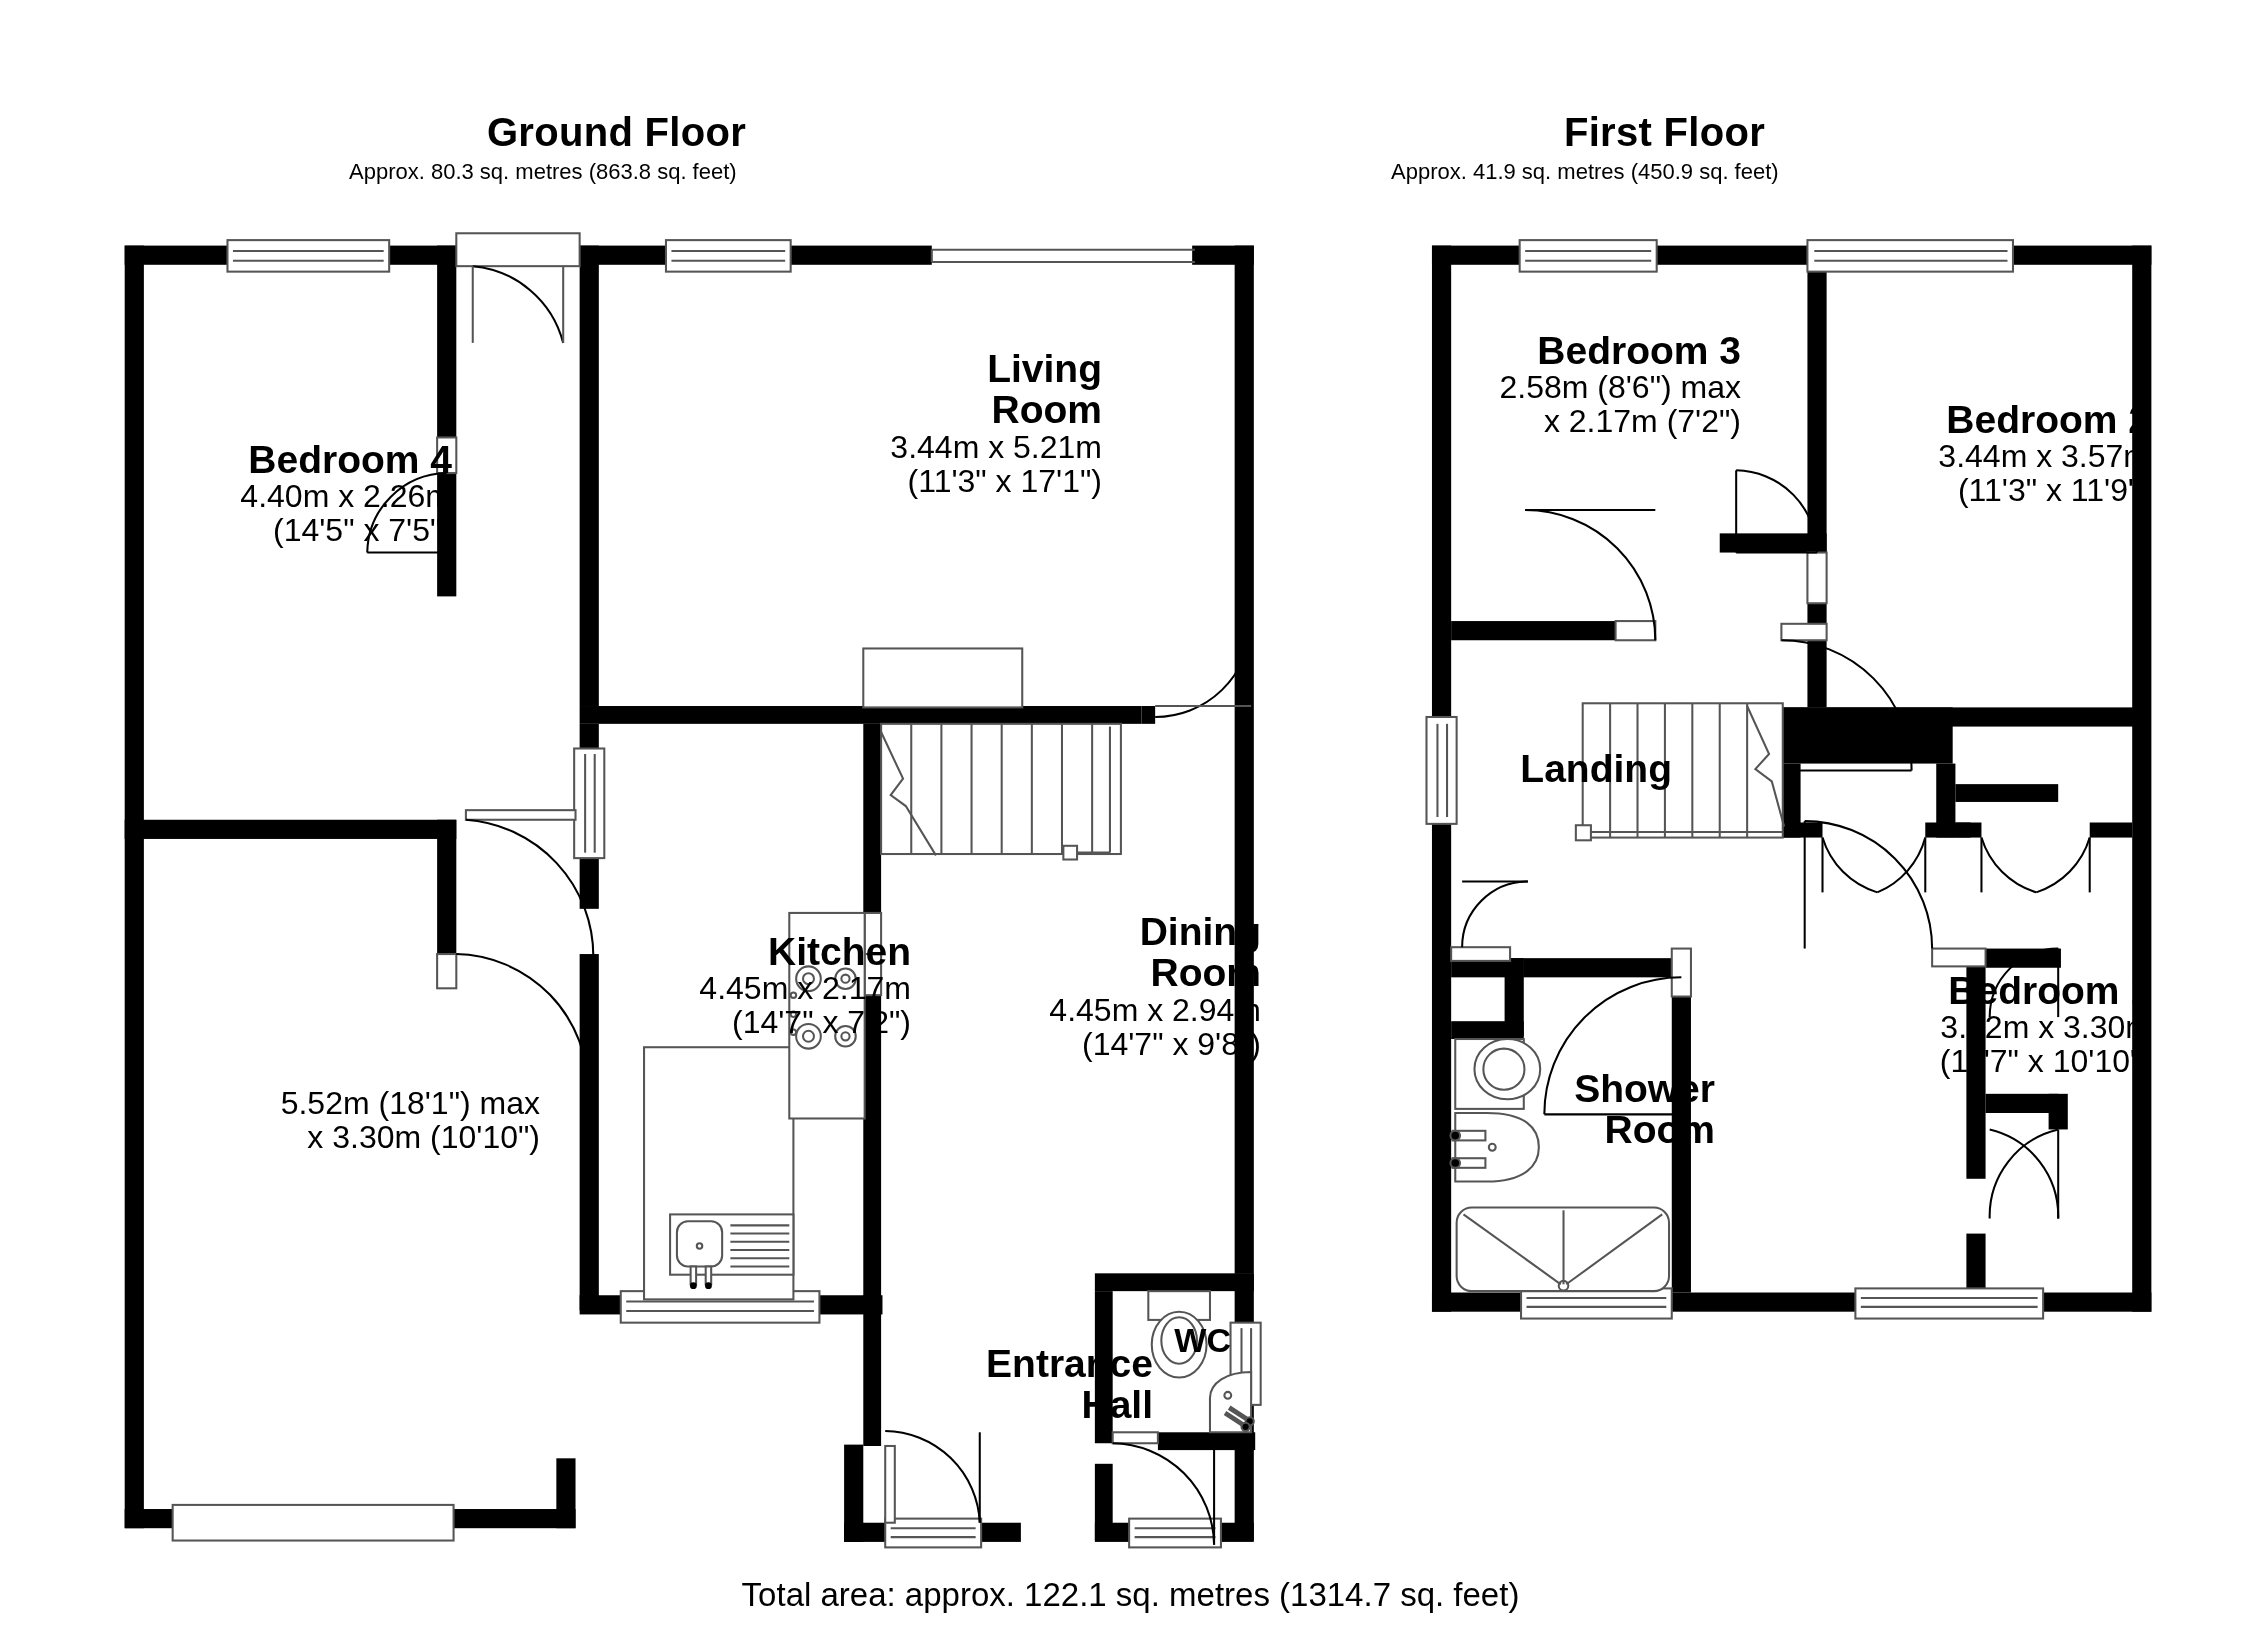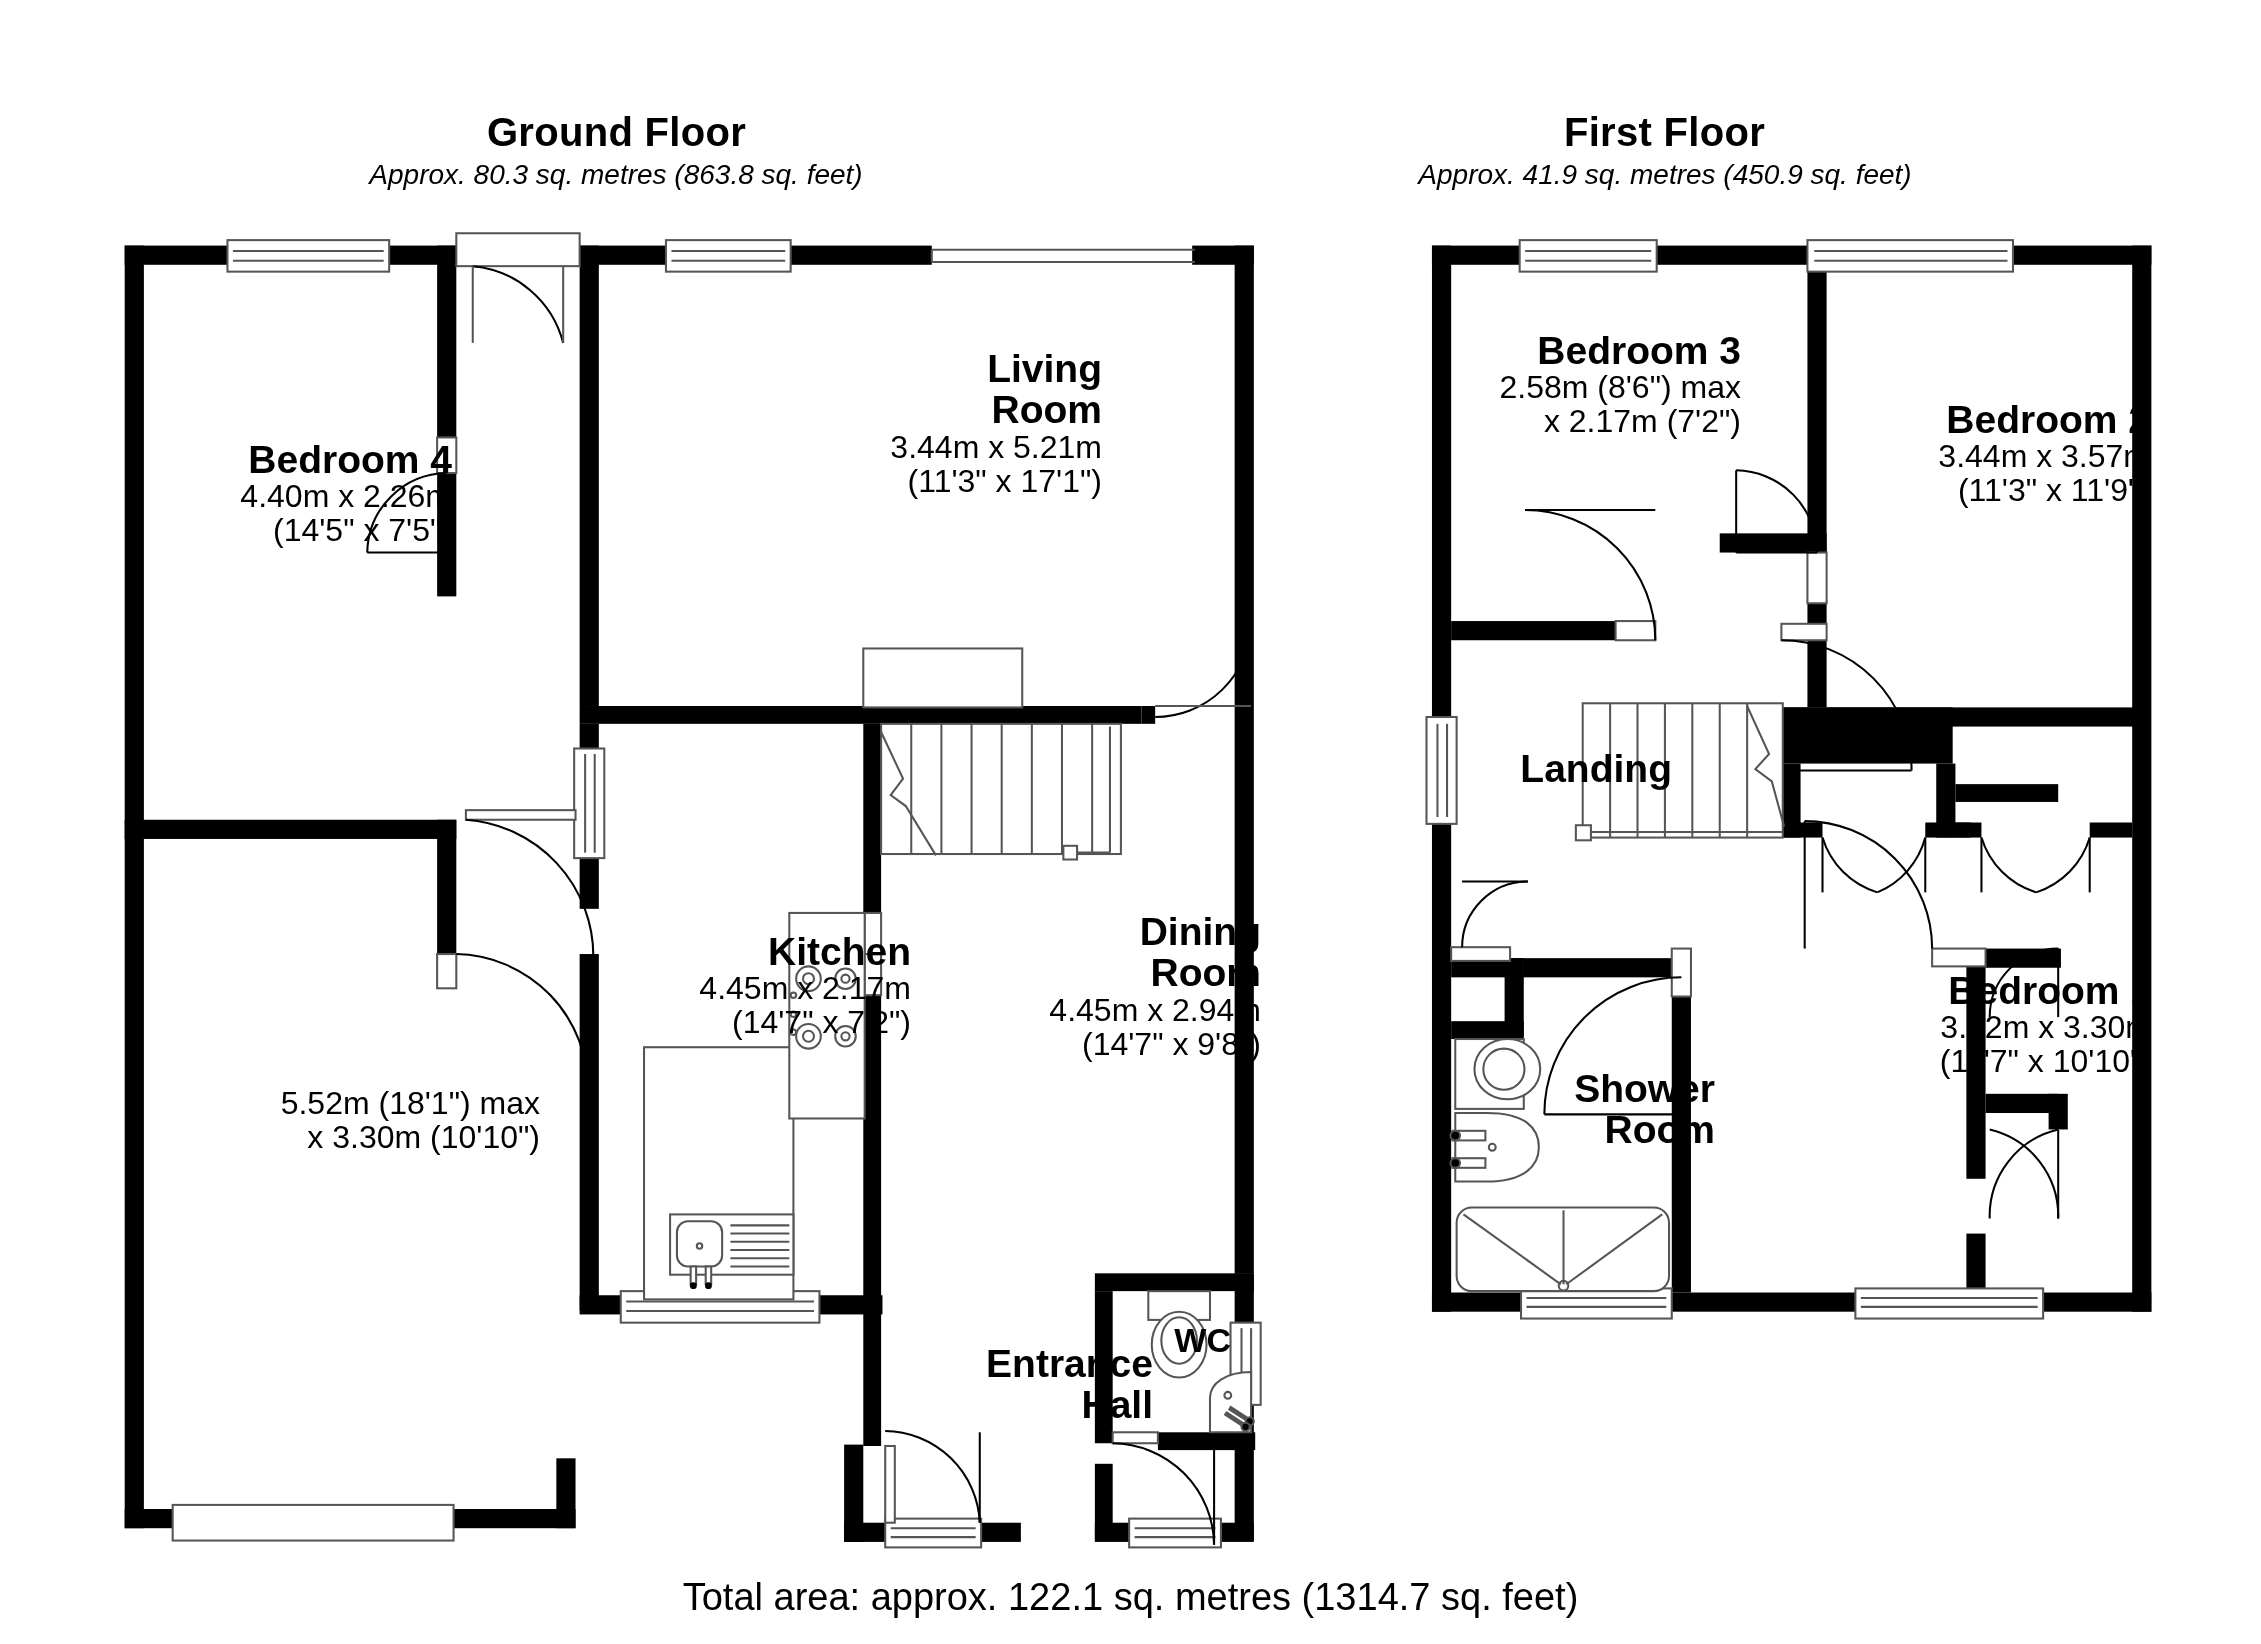--- a/index.html
+++ b/index.html
@@ -31,24 +31,22 @@
   .floor-title {
     position: absolute;
     text-align: center;
     font-weight: bold;
     font-size: 40px;
     letter-spacing: 0.3px;
     white-space: nowrap;
   }
   .floor-sub {
     position: absolute;
-    text-align: center;
-    font-size: 28px;
+    font-size: 22px;
     white-space: nowrap;
-    font-style: italic;
   }
   .room-label {
     position: absolute;
     text-align: right;
     white-space: nowrap;
     line-height: 1.06;
   }
   .room-name {
     font-weight: bold;
     font-size: 39px;
@@ -61,21 +59,21 @@
   .room-dim {
     font-size: 32px;
     display: block;
     white-space: nowrap;
   }
   .total-area {
     position: absolute;
     width: 2261px;
     left: 0;
     text-align: center;
-    font-size: 38px;
+    font-size: 33px;
     white-space: nowrap;
   }
 </style>
 </head>
 <body>
 
 <div id="plan-root">
 
   <svg class="plan-svg" viewBox="0 0 3300 2400">
 

